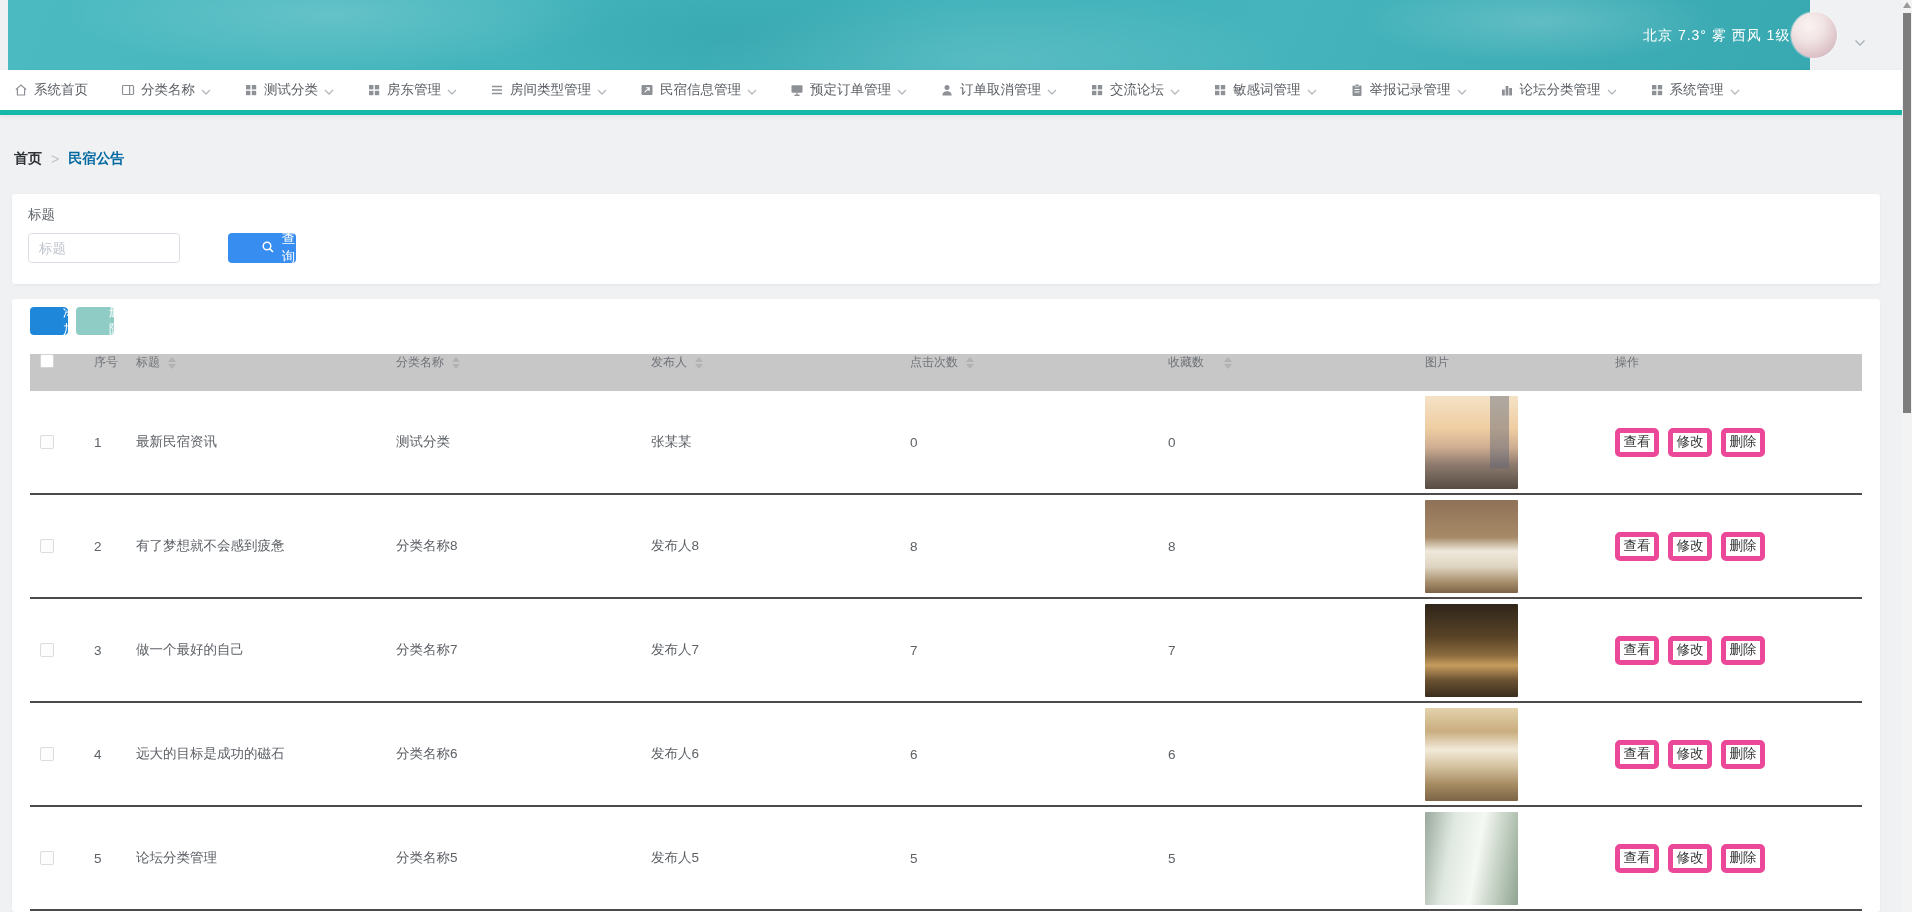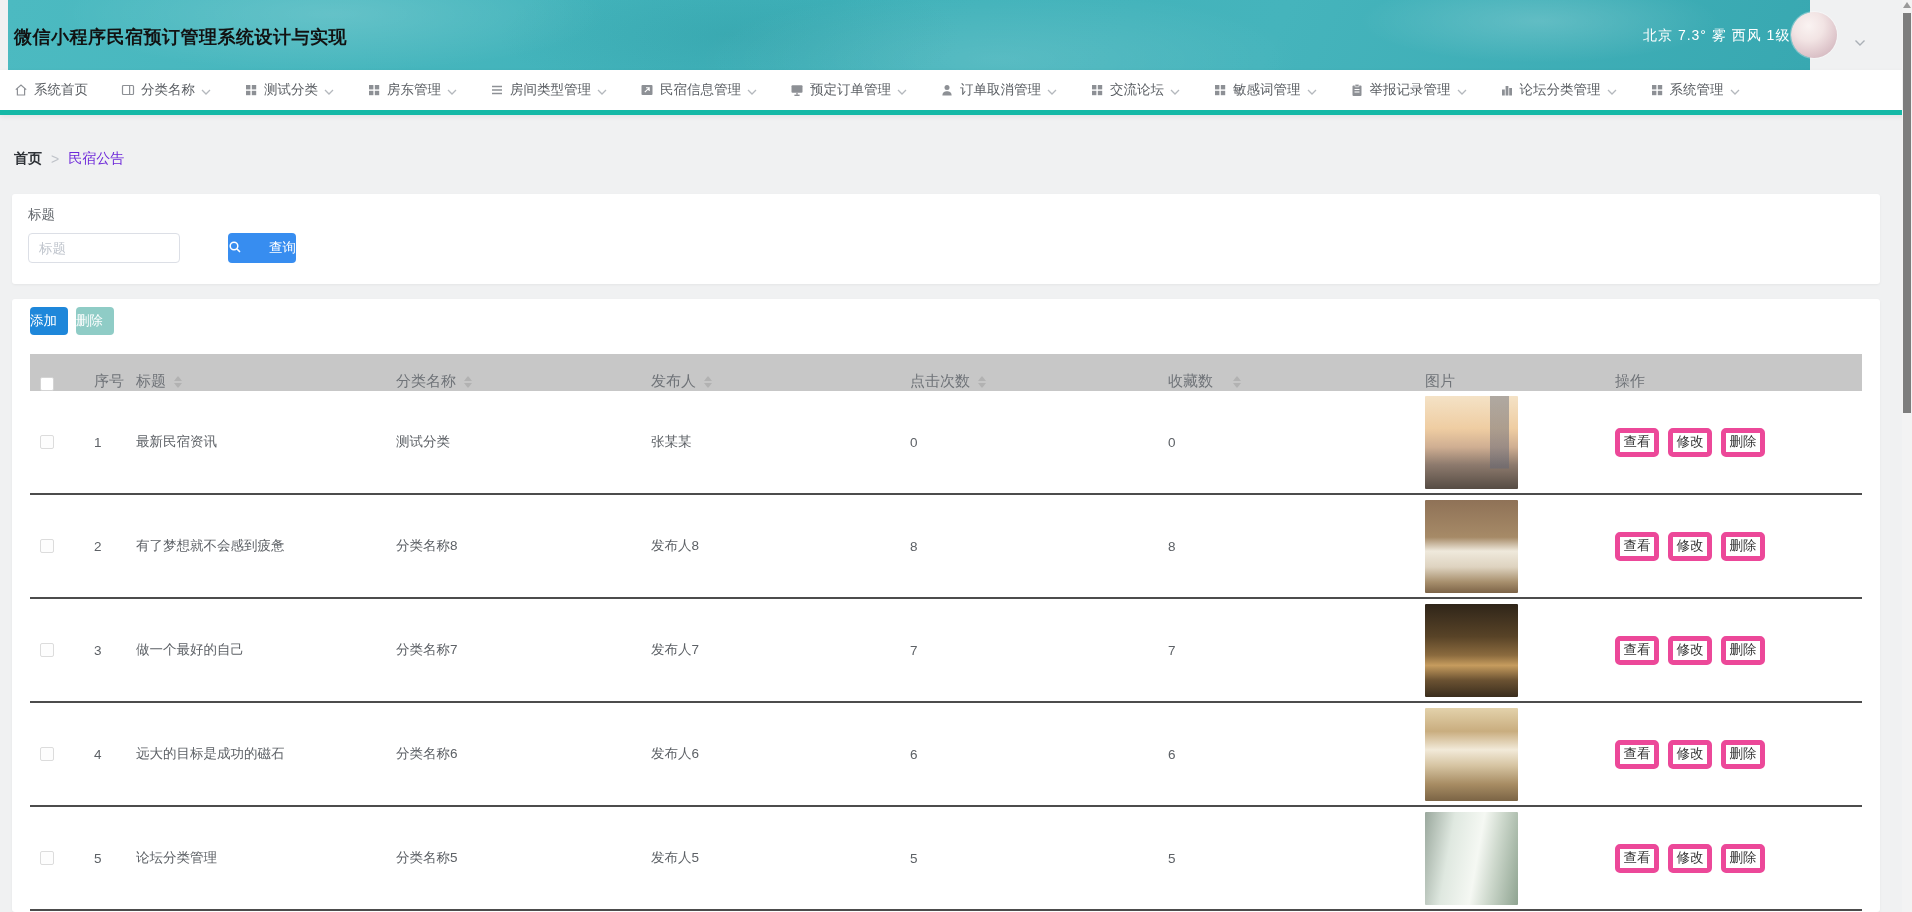--- a/index.html
+++ b/index.html
@@ -29,45 +29,45 @@
     border-bottom:5px solid #14b8a6; box-shadow:0 2px 5px rgba(0,0,0,.06);
     display:flex; align-items:center; padding-left:14px; }
   .nav-item { display:flex; align-items:center; gap:6px; margin-right:33px;
     font-size:13.5px; color:#5a5e63; cursor:pointer; white-space:nowrap; }
   .nav-item svg.nic { display:block; }
 
   
   .breadcrumb { position:absolute; left:14px; top:150px; font-size:14px; display:flex; gap:9px; align-items:center; }
   .bc-home { color:#2f3338; font-weight:bold; cursor:pointer; }
   .bc-sep  { color:#bfc3c9; }
-  .bc-cur  { color:#6d28d9; cursor:pointer; }
+  .bc-cur  { color:#0369a1; cursor:pointer;font-weight:bold; }
 
   
   .card { position:absolute; left:12px; width:1868px; background:#fff; border-radius:3px;
     box-shadow:0 1px 3px rgba(0,0,0,.05); }
   .search-card { top:194px; height:90px; padding:12px 16px; }
   .search-label { font-size:13.5px; color:#5f6368; margin-bottom:9px; }
   .search-row { display:flex; align-items:center; }
   .search-input { width:152px; height:30px; border:1px solid #dcdfe6; border-radius:4px;
     padding:0 10px; font-size:13.5px; color:#333; outline:none;
     font-family:"Liberation Sans","DejaVu Sans",sans-serif; }
   .search-input::placeholder { color:#bfc4cc; }
   .btn { display:inline-flex; align-items:center; justify-content:space-between; gap:6px;
     border:none; border-radius:4px; color:#fff; font-size:13.5px; cursor:pointer;
-    font-family:"Liberation Sans","DejaVu Sans",sans-serif; }
+    font-family:"Liberation Sans","DejaVu Sans",sans-serif;padding-left:33px; }
   .btn-query { margin-left:48px; width:68px; height:30px; background:#378df0; }
   .main-card { top:299px; height:613px; padding:8px 18px; }
   .toolbar { display:flex; gap:8px; margin-top:0; }
   .btn-add { width:38px; height:28px; background:#1e87da; }
   .btn-del { width:38px; height:28px; background:#8fccc6; cursor:default; }
 
   
   .table { margin-top:19px; }
-  .thead { display:flex; align-items:flex-end; height:37px; background:#c7c7c7;
-    font-size:15px; color:#6f7378; }
+  .thead { display:flex; align-items:flex-start; height:37px; background:#c7c7c7;
+    font-size:12px; color:#6f7378; }
   .trow { display:flex; align-items:center; height:104px; background:#fff;
     border-bottom:2px solid #4c4c4c; font-size:13.5px; color:#5d6166; }
   .cell { flex:none; display:flex; align-items:center; }
   .col-check { width:64px; padding-left:10px; }
   .col-index { width:42px; }
   .col-title { width:260px; }
   .col-cat   { width:255px; }
   .col-pub   { width:259px; }
   .col-clicks{ width:258px; }
   .col-fav   { width:257px;gap:12px; }
@@ -95,21 +95,20 @@
   
   .vscroll { position:absolute; right:0; top:0; width:10px; height:912px; background:#f3f3f3; }
   .vscroll .arrow-up { position:absolute; top:2px; left:1px; width:0; height:0;
     border-left:4px solid transparent; border-right:4px solid transparent; border-bottom:6px solid #9a9a9a; }
   .vscroll .thumb-bar { position:absolute; top:13px; left:1px; width:8px; height:400px; background:#7d7d7d; }
 </style>
 </head>
 <body>
 
 <div class="banner">
-  <div class="banner-title">微信小程序民宿预订管理系统设计与实现</div>
   <div class="weather">北京 7.3° 雾 西风 1级</div>
 </div>
 <div class="avatar"></div>
 <span class="avatar-chevron">
   <svg width="12" height="8" viewBox="0 0 12 8">
       <polyline points="1.5,1.5 6,6 10.5,1.5" fill="none" stroke="#aab0b6" stroke-width="1.4"></polyline>
     </svg>
 </span>
 
 <div class="navbar">

